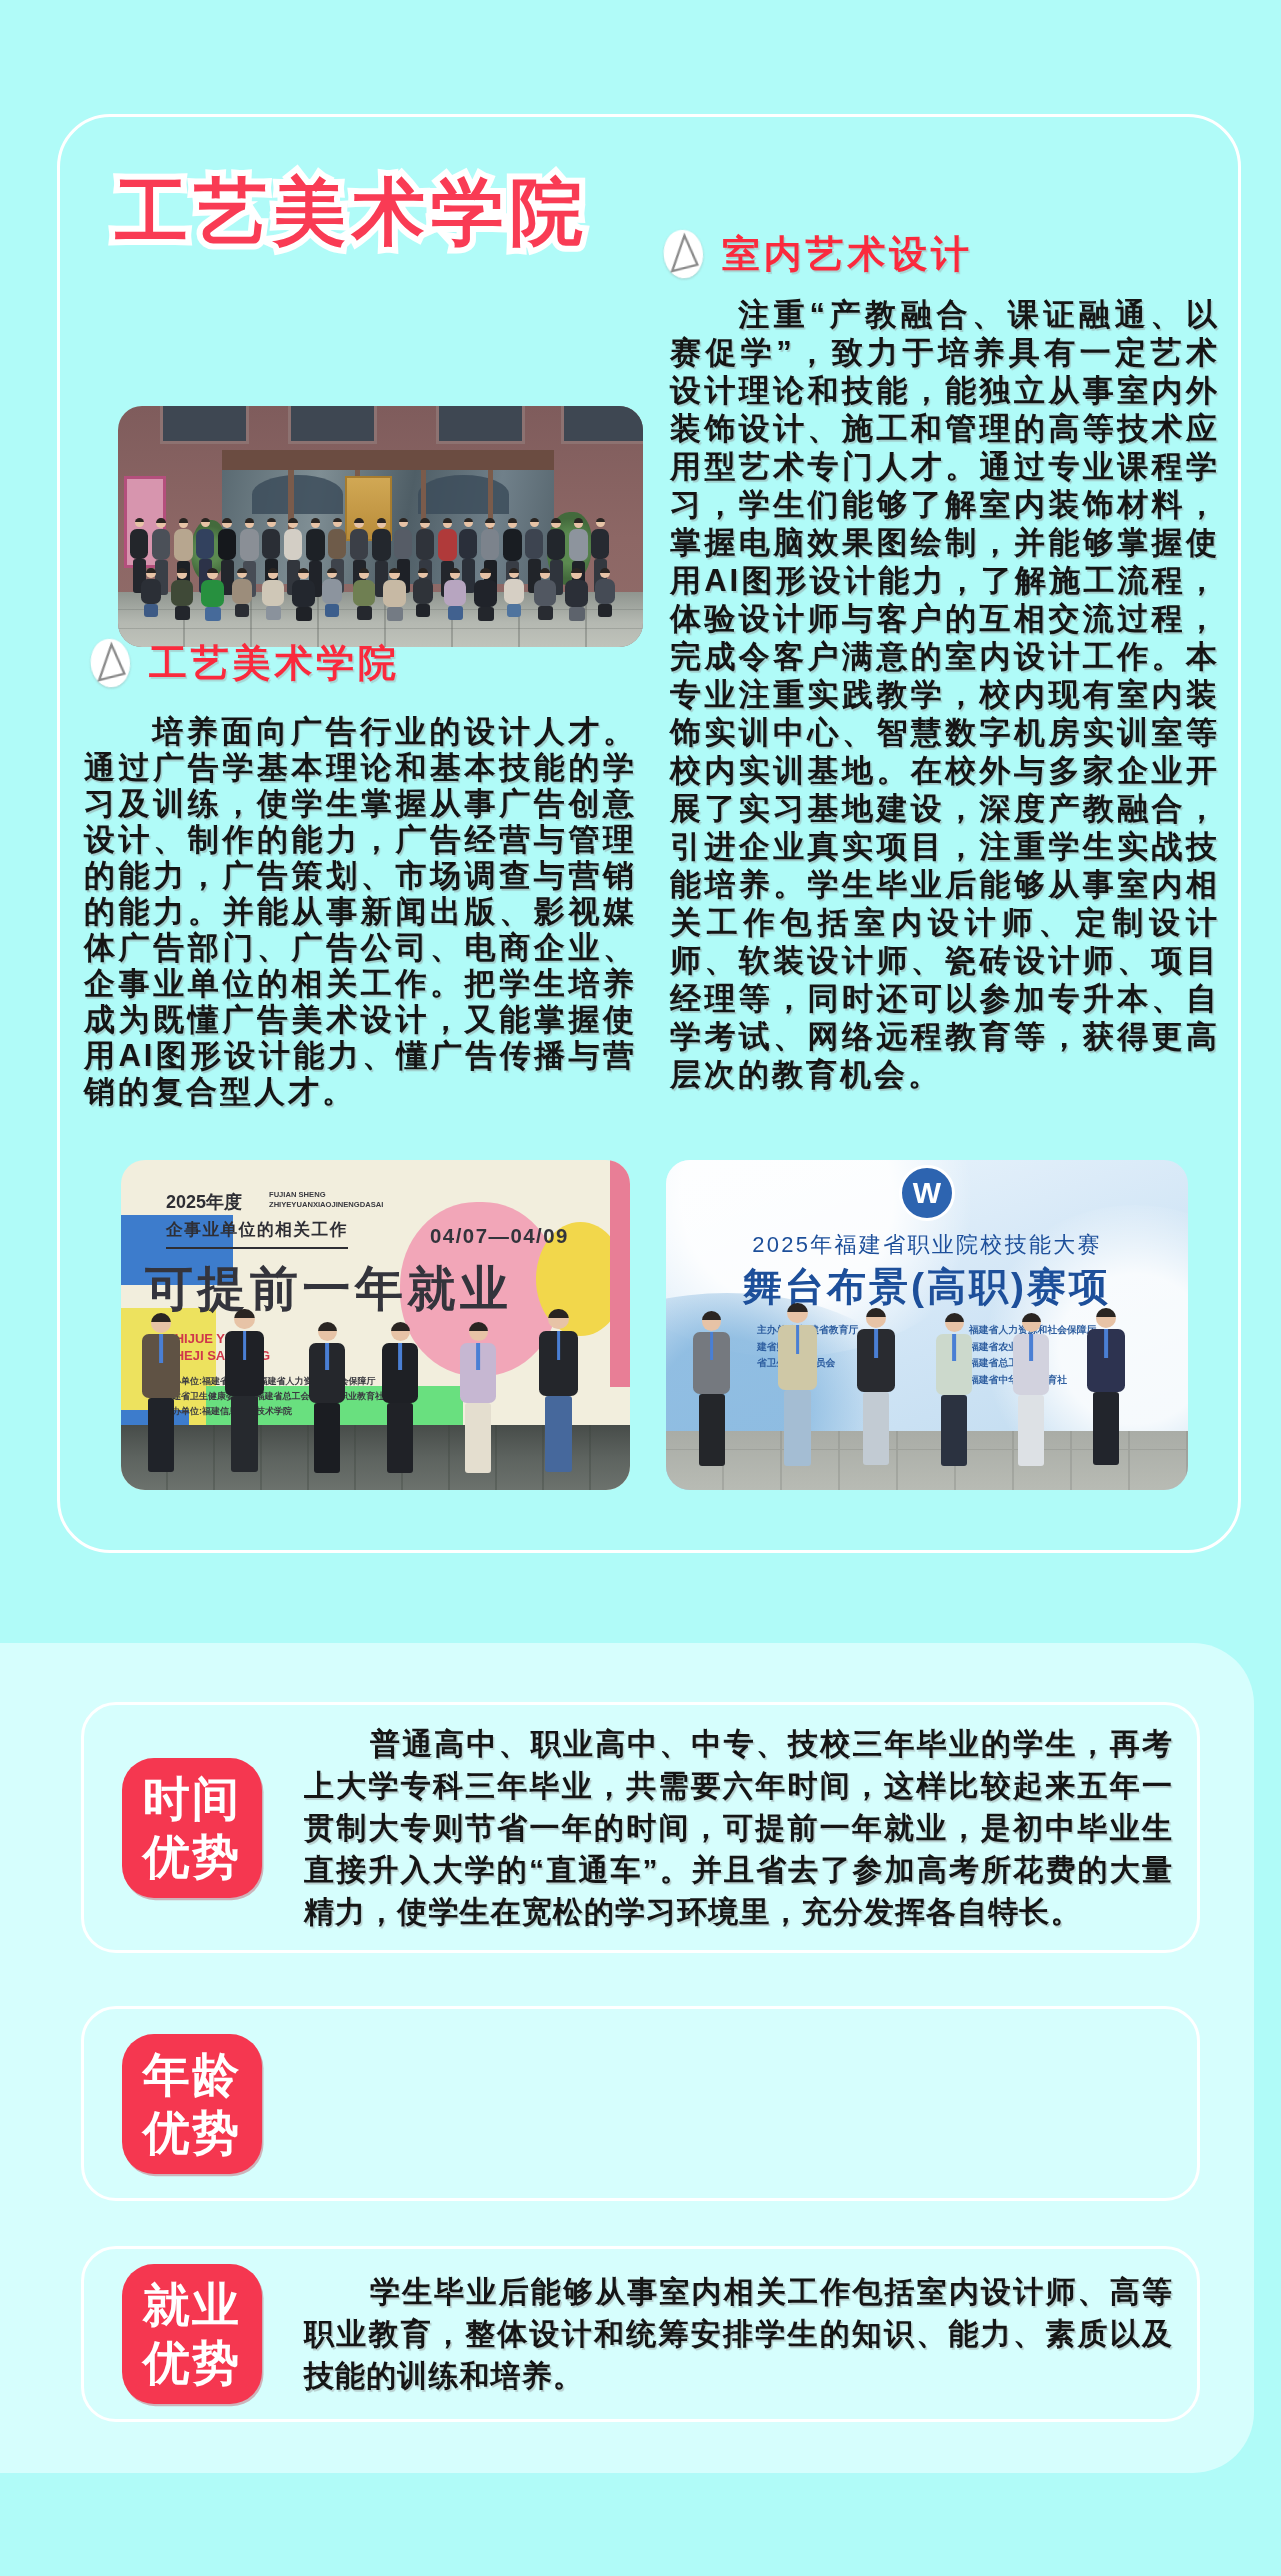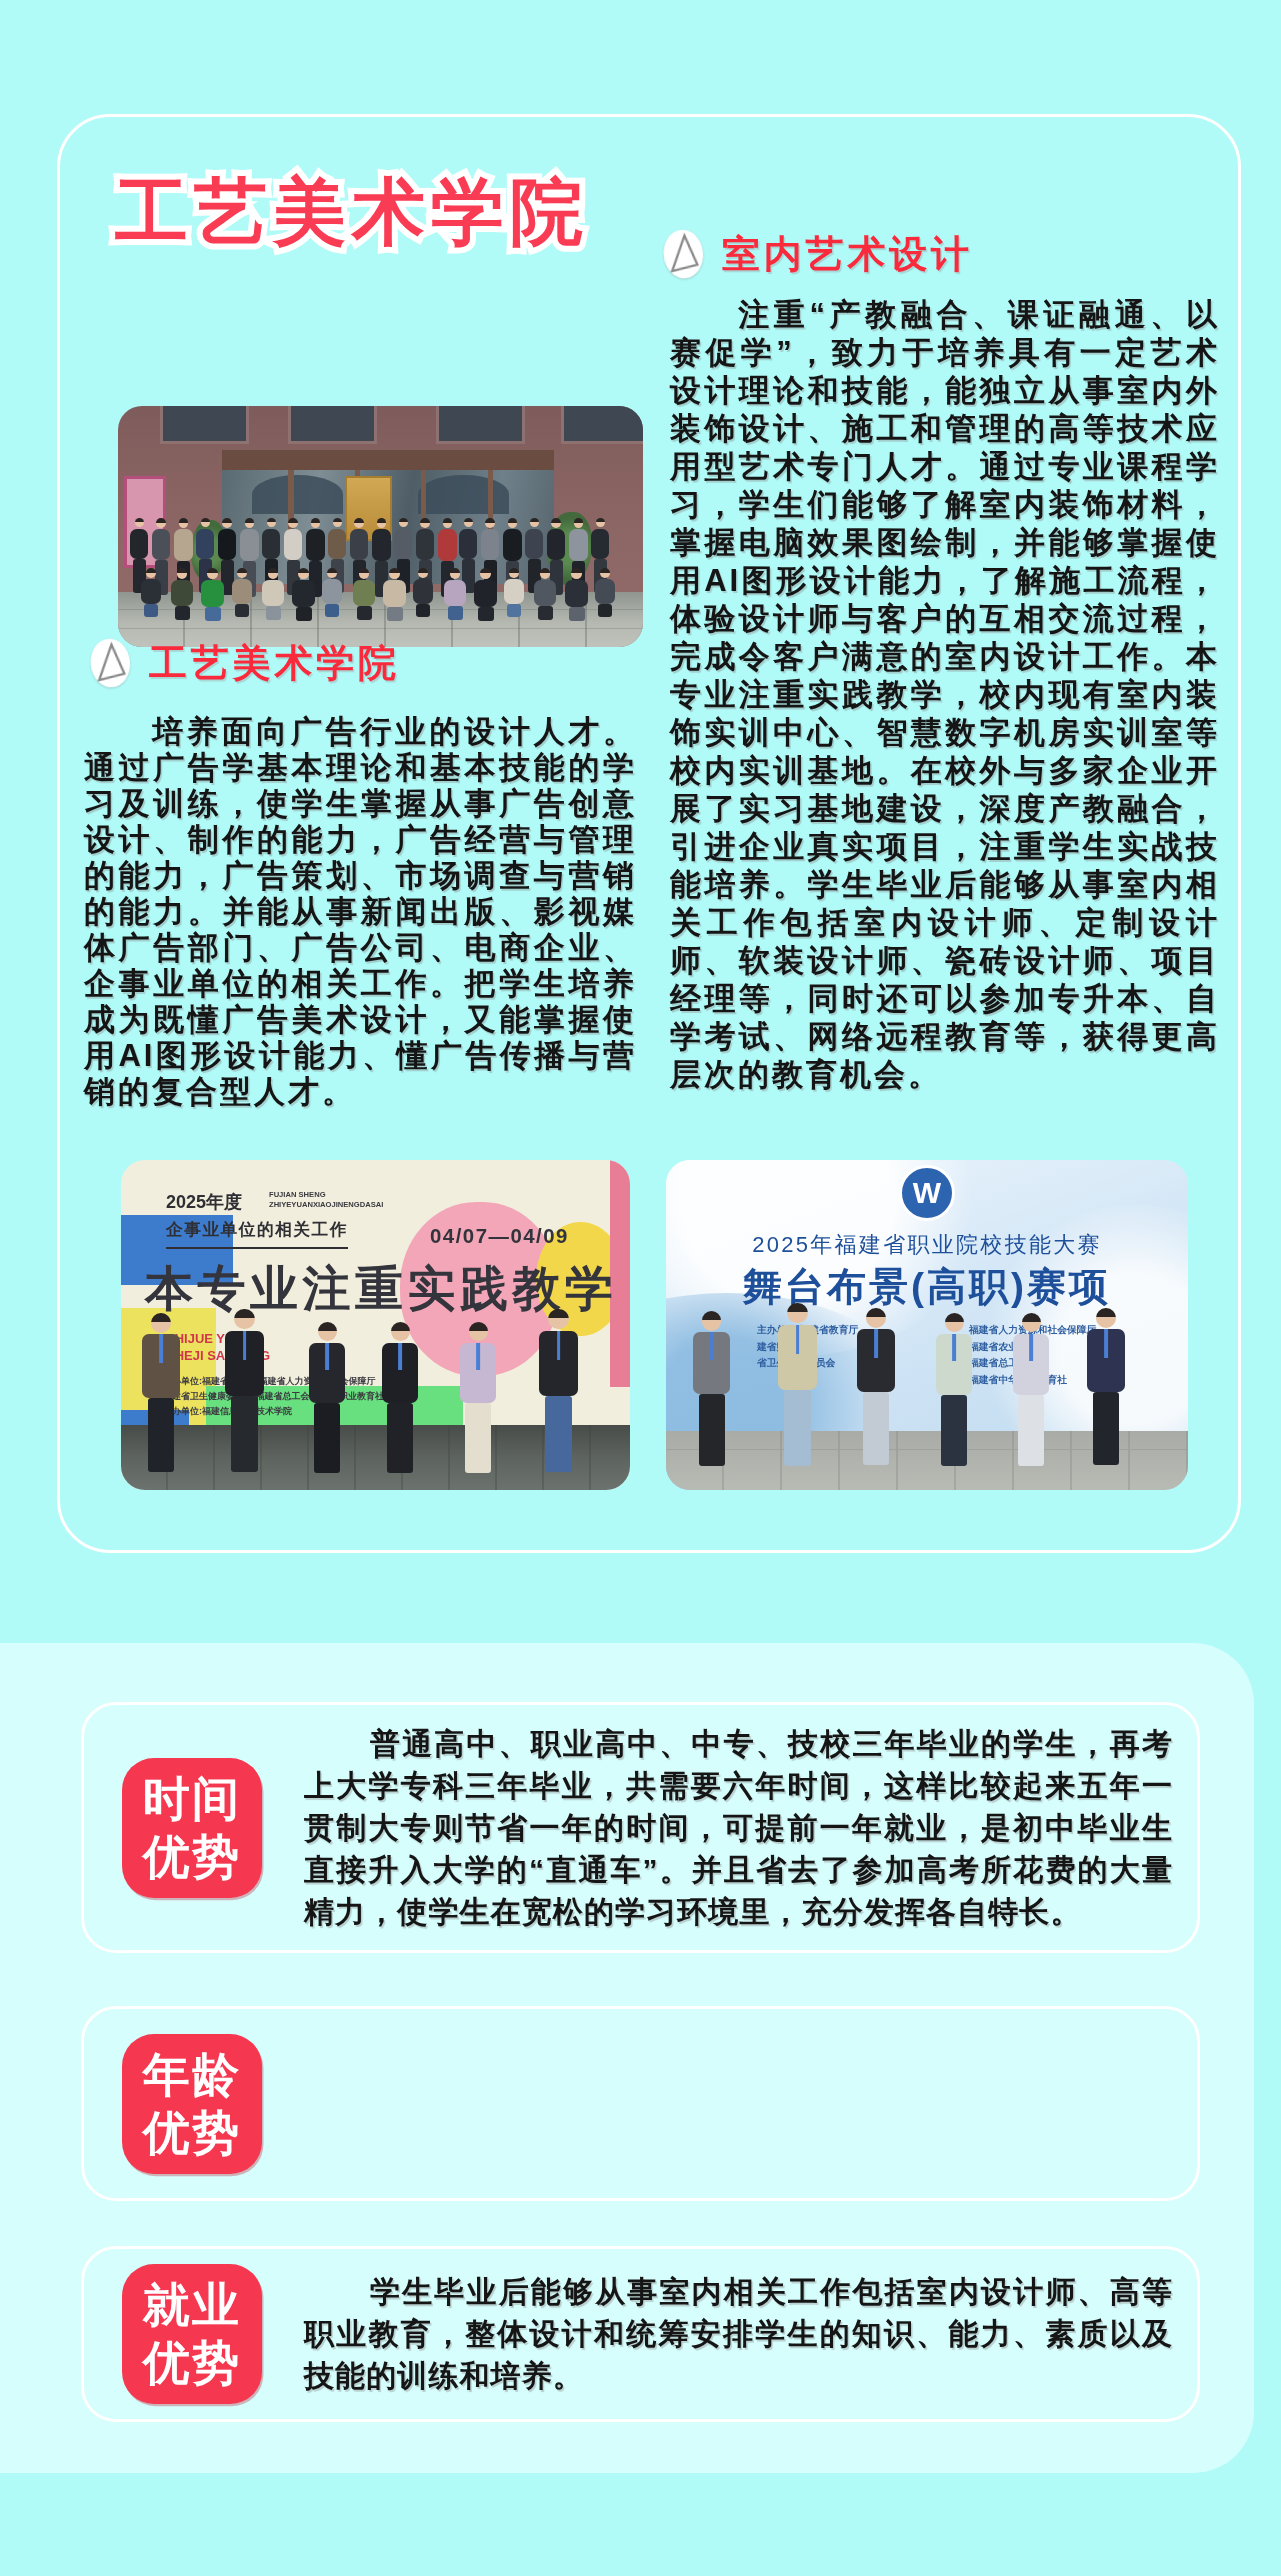--- a/index.html
+++ b/index.html
@@ -375,21 +375,21 @@
       <div class="bv-yellow"></div>
       <div class="bv-bluecorner"></div>
       <div class="bv-pink"></div>
       <div class="bv-ycirc"></div>
       <div class="bv-green"></div>
       <div class="bv-rband"></div>
       <div class="bv-year">2025年度</div>
       <div class="bv-latin">FUJIAN SHENG ZHIYEYUANXIAOJINENGDASAI</div>
       <div class="bv-event">企事业单位的相关工作</div>
       <div class="bv-dates">04/07—04/09</div>
-      <div class="bv-title">本专业注重实践教学</div>
+      <div class="bv-title">可提前一年就业</div>
       <div class="bv-pinyin">
         <div>SHIJUE YISHU</div>
         <div>SHEJI SAIXIANG</div>
       </div>
       <div class="bv-orgs">
         <div>主办单位:福建省教育厅  福建省人力资源和社会保障厅</div>
         <div>福建省卫生健康委员会  福建省总工会  省中华职业教育社</div>
         <div>承办单位:福建信息职业技术学院</div>
       </div>
       <div class="bv-floor"></div>

